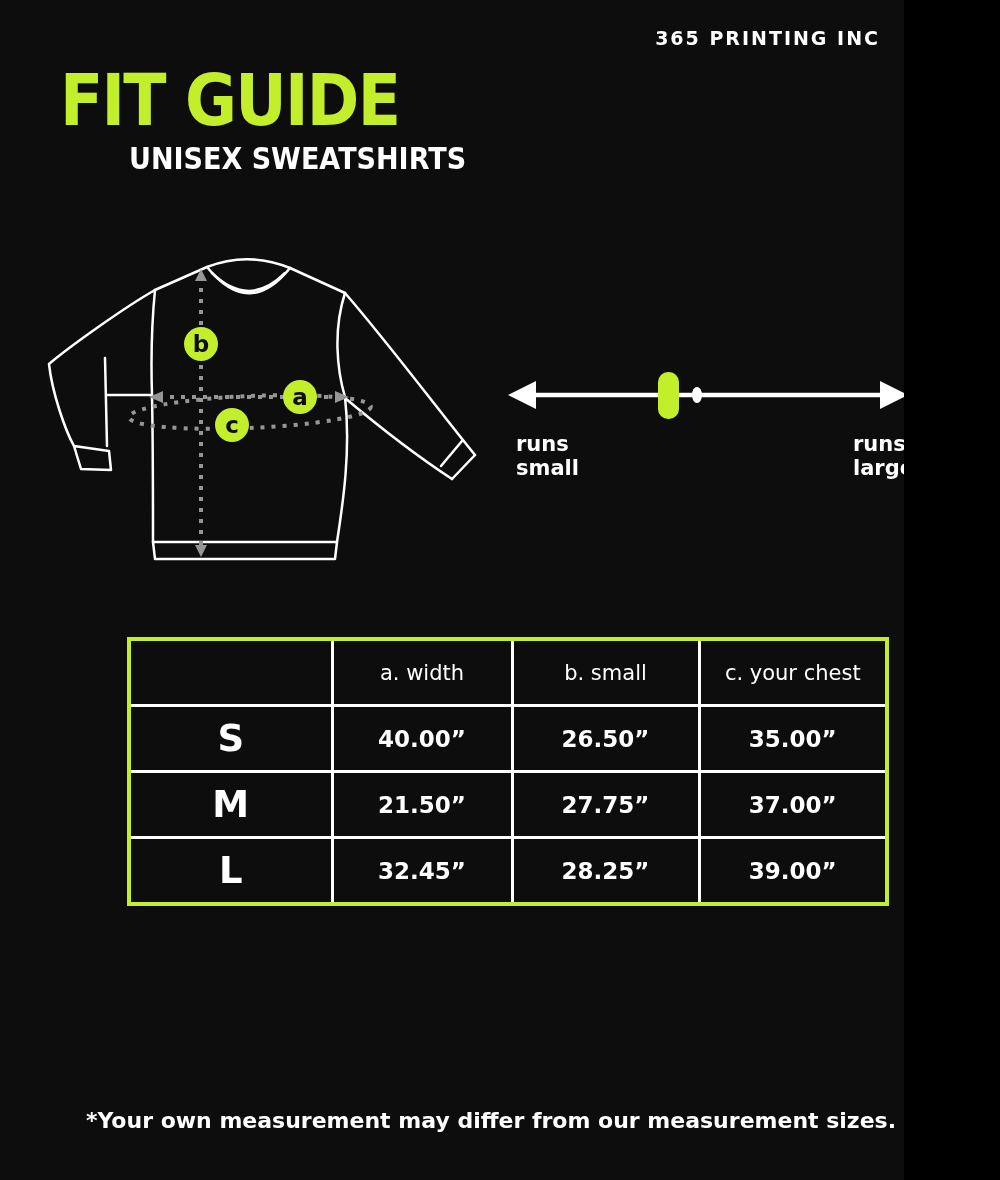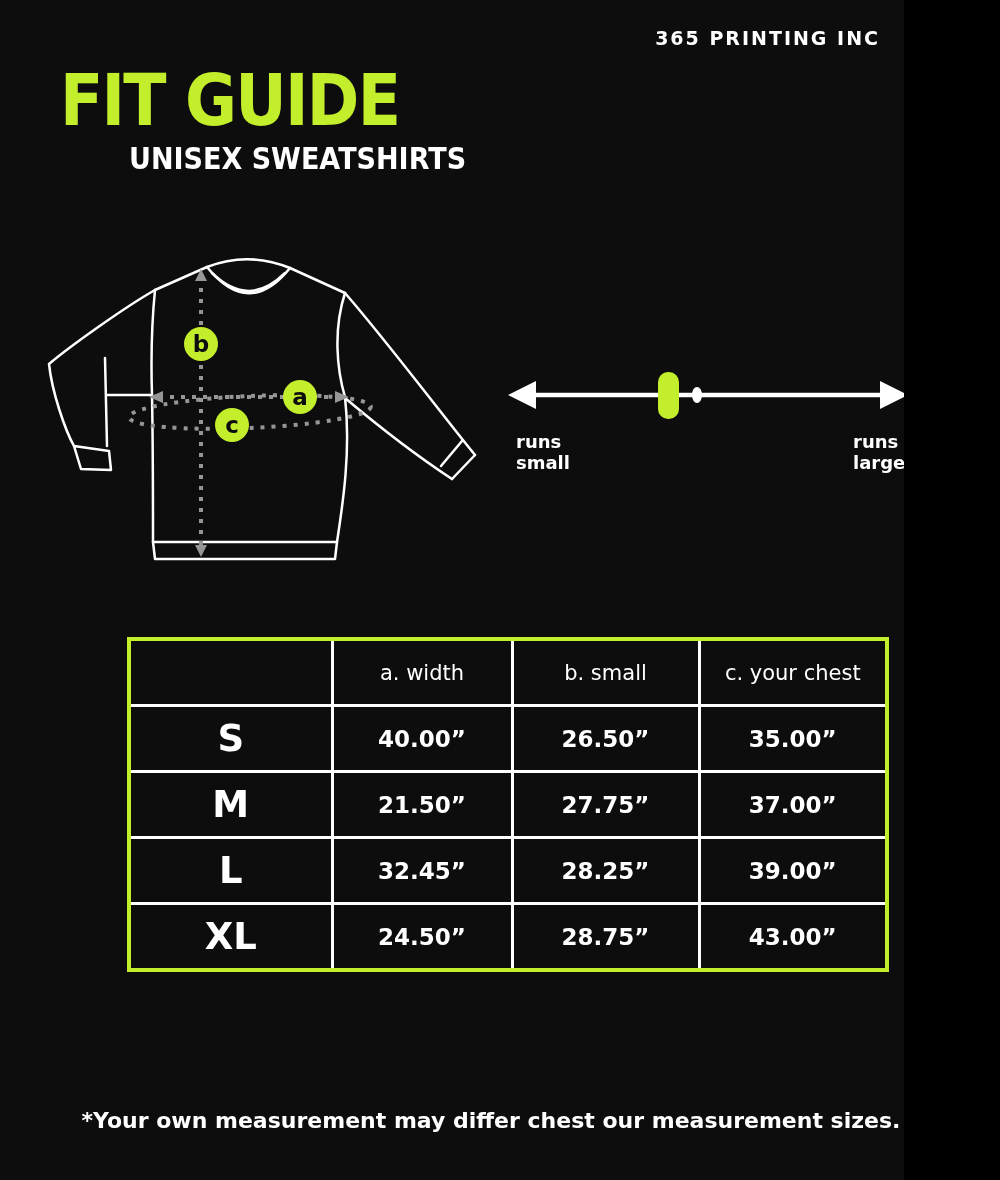--- a/index.html
+++ b/index.html
@@ -38,21 +38,21 @@
   .marker-letter{
     fill:var(--color-background);font-weight:bold;font-size:23px;text-anchor:middle;
     font-family:"DejaVu Sans","Liberation Sans",sans-serif;
   }
   .scale-svg{position:absolute;left:498px;top:330px;}
   .scale-line{stroke:var(--color-white);stroke-width:4.5;fill:none;}
   .scale-head{fill:var(--color-white);}
   .scale-marker{fill:var(--color-accent);}
   .scale-dot{fill:var(--color-white);}
   .scale-label{
-    position:absolute;color:var(--color-white);font-weight:bold;font-size:18px;
+    position:absolute;color:var(--color-white);font-weight:bold;font-size:21px;
     line-height:1.15;white-space:pre-line;
   }
   .scale-label.left{left:516px;top:432px;}
   .scale-label.center{left:650px;top:432px;width:120px;text-align:center;}
   .scale-label.right{left:853px;top:432px;}
   .size-table{
     position:absolute;left:127px;top:637px;
     border-collapse:collapse;table-layout:fixed;width:758px;
     border:4px solid var(--color-accent);
   }
@@ -163,24 +163,18 @@
       <td class="val">21.50”</td>
       <td class="val">27.75”</td>
       <td class="val">37.00”</td>
     </tr>
     <tr>
       <td class="size">L</td>
       <td class="val">32.45”</td>
       <td class="val">28.25”</td>
       <td class="val">39.00”</td>
     </tr>
-    <tr>
-      <td class="size">XL</td>
-      <td class="val">24.50”</td>
-      <td class="val">28.75”</td>
-      <td class="val">43.00”</td>
-    </tr>
   </tbody>
     </table>
 
-  <div class="footnote">*Your own measurement may differ chest our measurement sizes.</div>
+  <div class="footnote">*Your own measurement may differ from our measurement sizes.</div>
 
 </div>
 
 </body></html>

